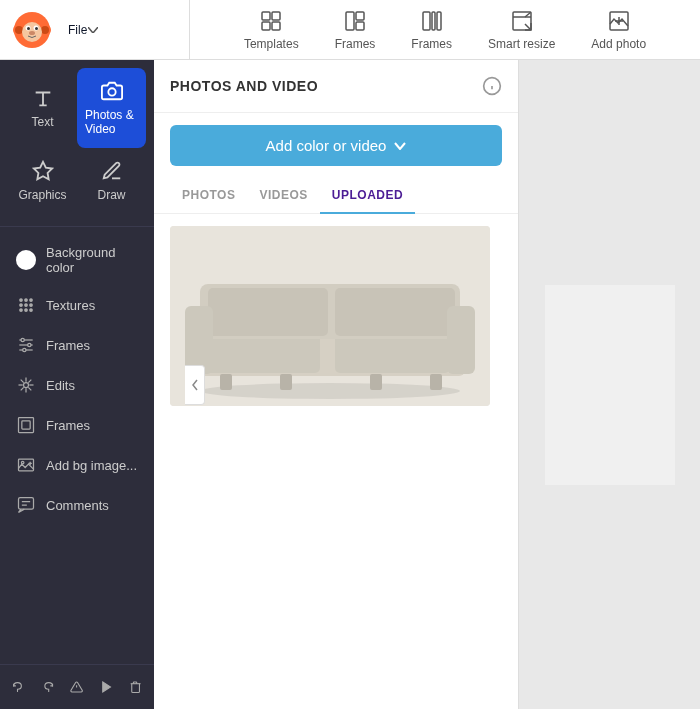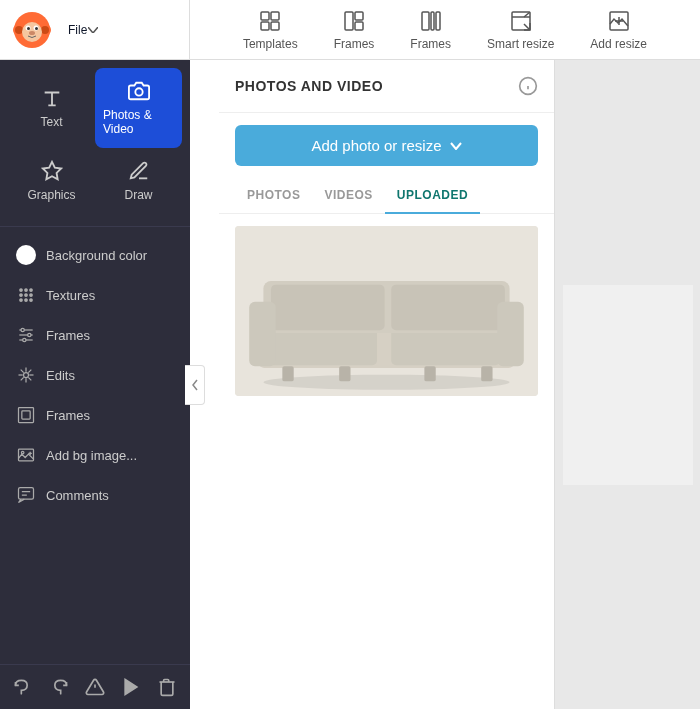--- a/index.html
+++ b/index.html
@@ -57,21 +57,21 @@
 
     
     .main-area {
       display: flex;
       flex: 1;
       overflow: hidden;
     }
 
     
     .left-sidebar {
-      width: 190px;
+      width: 154px;
       background: #2d2d3b;
       display: flex;
       flex-direction: column;
       flex-shrink: 0;
     }
     .tool-grid {
       display: grid;
       grid-template-columns: 1fr 1fr;
       gap: 0;
       padding: 8px;
@@ -131,21 +131,20 @@
     }
     .sidebar-bottom svg { width: 20px; height: 20px; color: #aaa; cursor: pointer; }
 
     
     .content-panel {
       width: 365px;
       background: #fff;
       display: flex;
       flex-direction: column;
       border-right: 1px solid #ddd;
-      padding-left: 29px;
     }
     .panel-header {
       display: flex;
       align-items: center;
       justify-content: space-between;
       padding: 16px;
       border-bottom: 1px solid #eee;
     }
     .panel-title {
       font-size: 14px;
@@ -197,21 +196,21 @@
       padding: 10px 12px;
       font-size: 12px;
       font-weight: 600;
       color: #999;
       cursor: pointer;
       letter-spacing: 0.5px;
       border-bottom: 2px solid transparent;
       margin-bottom: -1px;
     }
     .media-tab.active {
-      color: #0f766e;
+      color: #4c1d95;
       border-bottom-color: #4aabdb;
     }
 
     .media-grid {
       padding: 12px 16px;
       display: grid;
       grid-template-columns: 1fr 1fr;
       gap: 8px;
       overflow-y: auto;
       flex: 1;
@@ -317,21 +316,21 @@
       </svg>
       <span>Smart resize</span>
     </div>
 
     <div class="nav-item">
       <svg viewBox="0 0 24 24" fill="none" stroke="#555" stroke-width="1.5">
         <rect x="3" y="3" width="18" height="18" rx="1"></rect>
         <path d="M12 8 L12 16 M8 12 L16 12"></path>
         <path d="M3 15 L7 10 L11 14 L15 10 L21 17"></path>
       </svg>
-      <span>Add resize</span>
+      <span>Add photo</span>
     </div>
   </nav>
 </div>
 
 <div class="main-area">
 
   <div class="left-sidebar">
 
     <div class="tool-grid">
 
@@ -480,21 +479,21 @@
     <div class="panel-header">
       <span class="panel-title">PHOTOS AND VIDEO</span>
       <svg viewBox="0 0 24 24" width="20" height="20" fill="none" stroke="#999" stroke-width="2" class="panel-info">
         <circle cx="12" cy="12" r="10"></circle>
         <line x1="12" y1="8" x2="12" y2="8" stroke-width="3"></line>
         <line x1="12" y1="12" x2="12" y2="16"></line>
       </svg>
     </div>
 
     <button class="add-media-btn">
-      <span>Add photo or resize</span>
+      <span>Add color or video</span>
       <svg viewBox="0 0 12 8" width="12" height="8">
         <path d="M1 1 L6 7 L11 1" stroke="#fff" stroke-width="2" fill="none"></path>
       </svg>
     </button>
 
     <div class="media-tabs">
       <div class="media-tab">PHOTOS</div>
       <div class="media-tab">VIDEOS</div>
       <div class="media-tab active">UPLOADED</div>
     </div>

